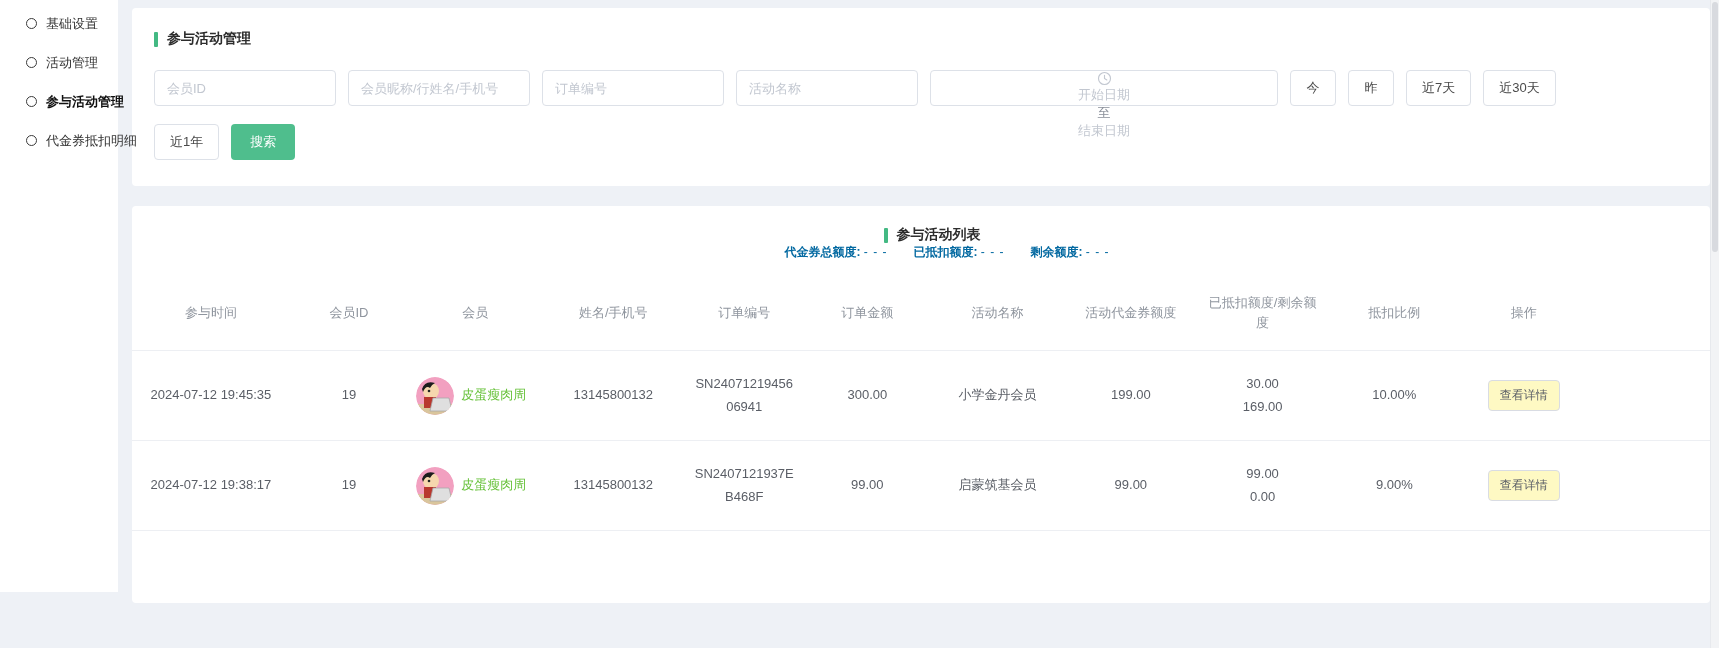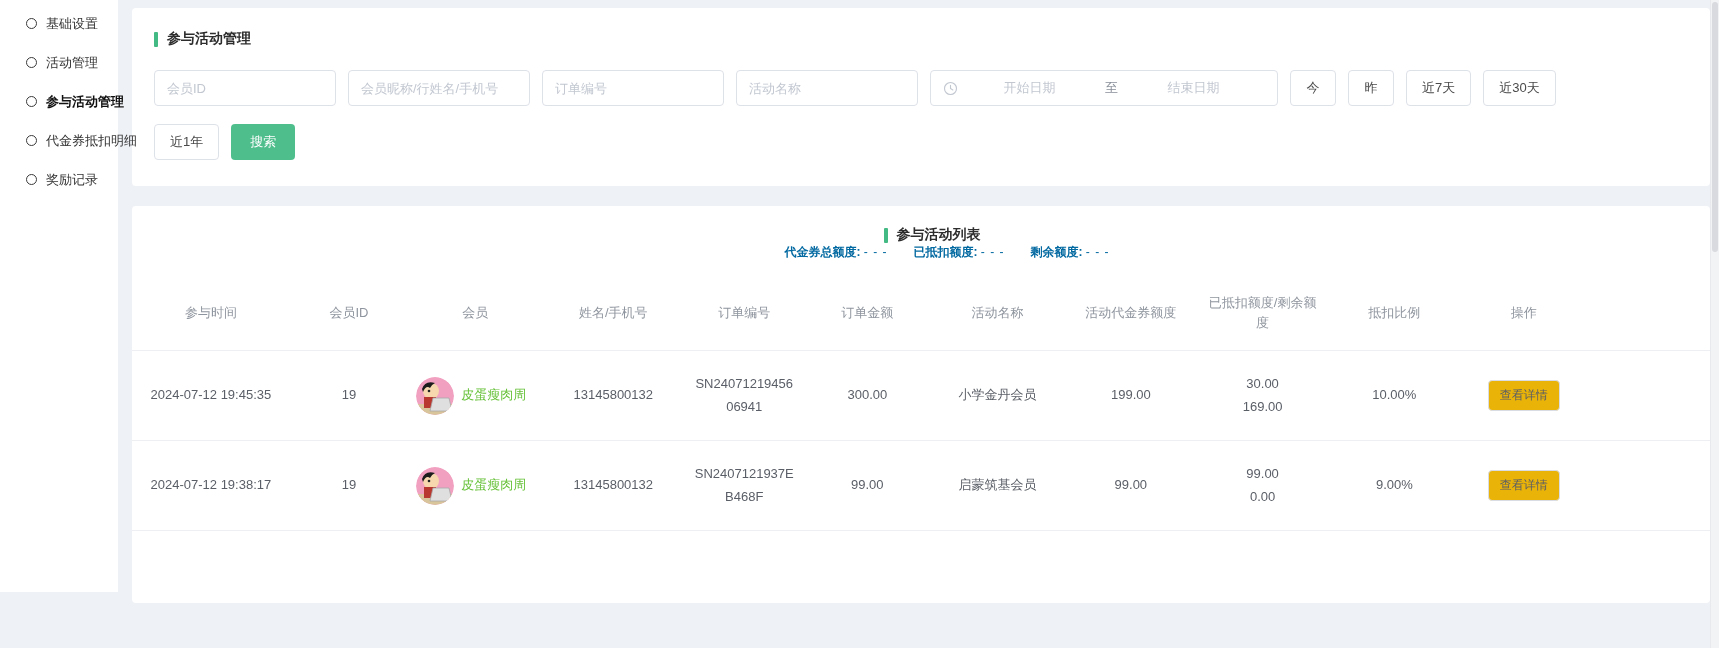--- a/index.html
+++ b/index.html
@@ -55,21 +55,21 @@
     padding: 0 12px; font-size: 13px; color: #606266;
     outline: none; background: #fff;
     font-family: inherit;
   }
   .f-input::placeholder { color: #c2c7d0; }
 
   .date-range {
     width: 348px; height: 36px;
     border: 1px solid #dde1e8; border-radius: 4px;
     display: flex; align-items: center;
-    padding: 0 12px; background: #fff; cursor: pointer;
+    padding: 0 12px; background: #fff; cursor: pointer; flex-direction: column;
   }
   .date-range .ph { flex: 1; text-align: center; font-size: 13px; color: #c2c7d0; }
   .date-range .sep { font-size: 13px; color: #8a8f99; padding: 0 4px; }
   .clock-svg { width: 15px; height: 15px; flex: 0 0 15px; }
 
   .quick-btn {
     height: 36px; min-width: 46px; padding: 0 15px;
     background: #fff; border: 1px solid #dde1e8; border-radius: 4px;
     font-size: 13px; color: #4a4a4a; cursor: pointer;
     font-family: inherit;
@@ -107,21 +107,21 @@
 
   td.order-no { word-break: break-all; }
   td.activity { color: #8f959e; }
 
   .member-cell { display: flex; flex-direction: row; align-items: center; gap: 7px; }
   .avatar { width: 38px; height: 38px; border-radius: 50%; overflow: hidden; display: block; }
   .nickname { color: #67c23a; font-size: 13px; }
 
   .detail-btn {
     padding: 6px 11px;
-    background: #eab308; border: 1px solid #d9dce3; border-radius: 4px;
+    background: #fef9c3; border: 1px solid #d9dce3; border-radius: 4px;
     font-size: 12px; color: #5a5e66; cursor: pointer;
     font-family: inherit; white-space: nowrap;
   }
 
   
   .v-scrollbar {
     position: absolute; right: 0; top: 0;
     width: 9px; height: 648px;
     background: #f2f3f5; border-left: 1px solid #e7e9ed;
     z-index: 5;
@@ -144,24 +144,20 @@
     <span class="ring"></span>
     <span>活动管理</span>
   </div>
   <div class="side-item active">
     <span class="ring"></span>
     <span>参与活动管理</span>
   </div>
   <div class="side-item">
     <span class="ring"></span>
     <span>代金券抵扣明细</span>
-  </div>
-  <div class="side-item">
-    <span class="ring"></span>
-    <span>奖励记录</span>
   </div>
 </nav>
 
 <div class="main">
 
   <section class="card filters">
     <div class="section-title">
       <span class="green-bar"></span>
       <span>参与活动管理</span>
     </div>

